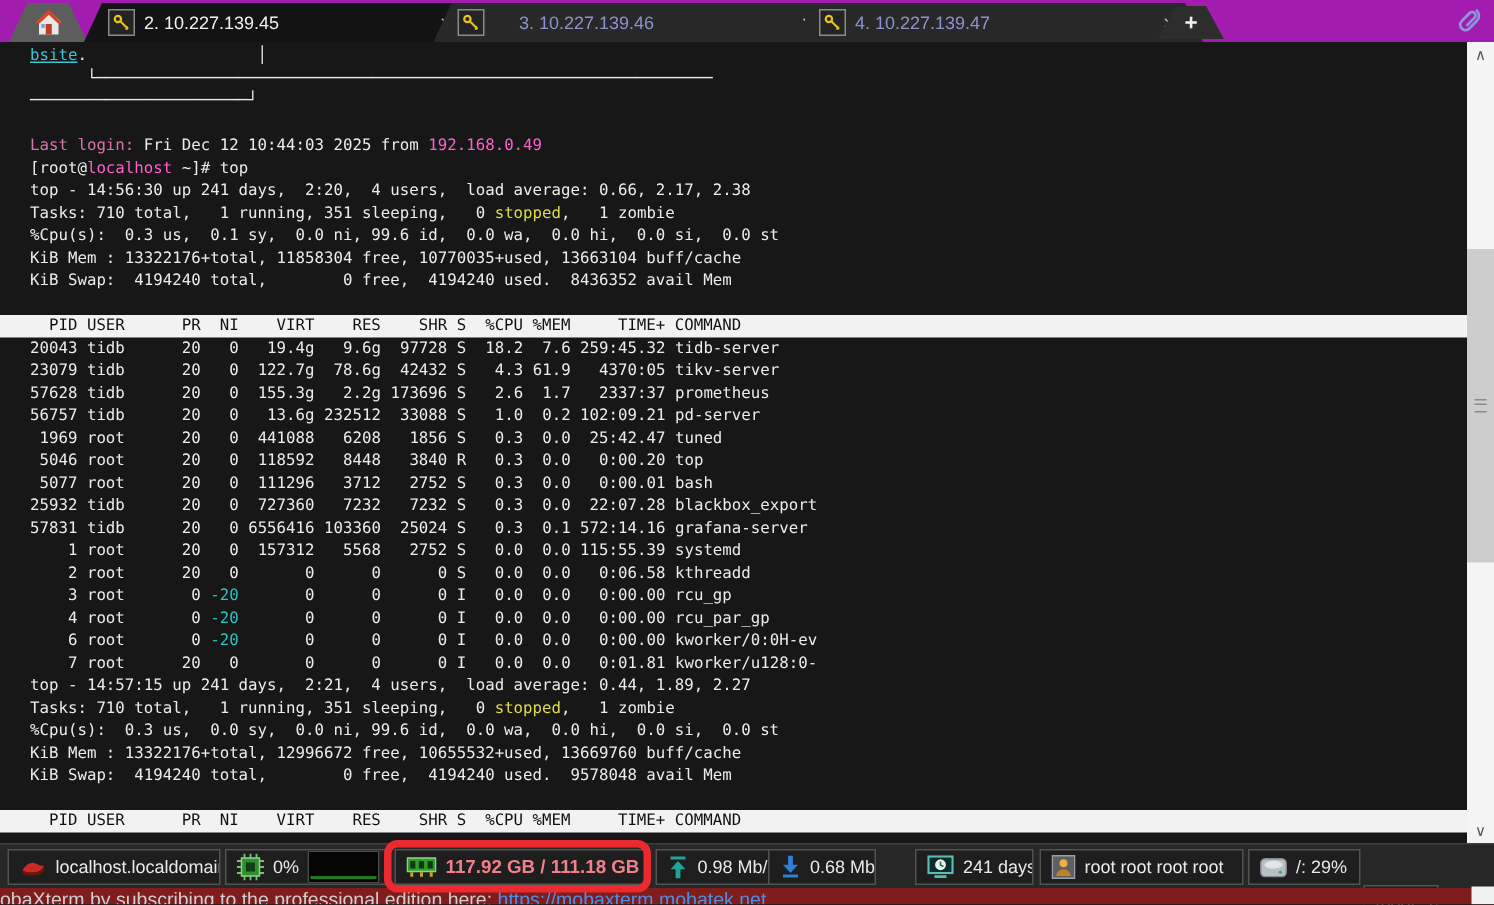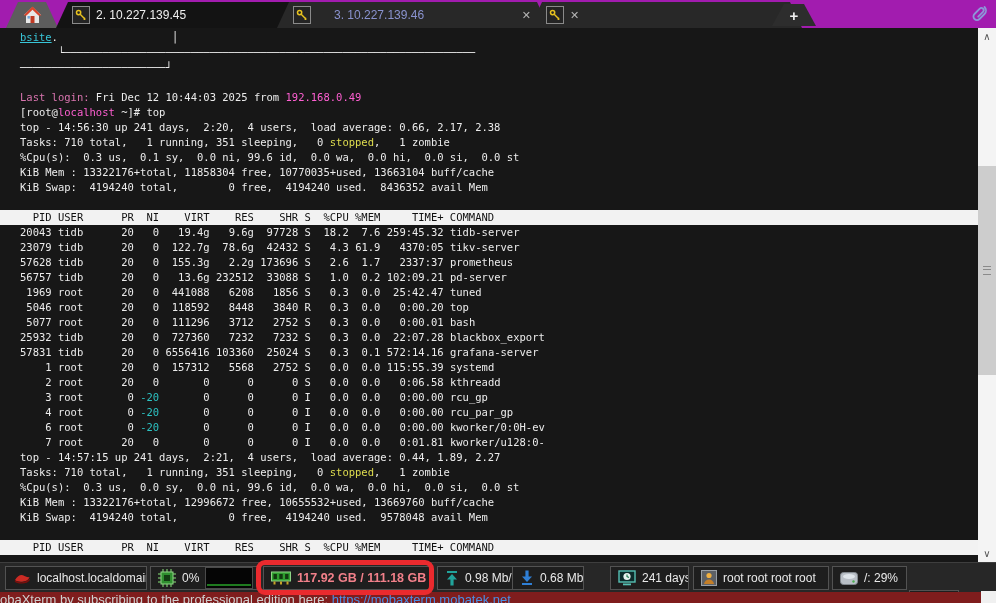--- a/index.html
+++ b/index.html
@@ -7,21 +7,21 @@
        font-family:"Liberation Sans",sans-serif;}
   
   .tabbar{position:absolute;left:0;top:0;width:996px;height:28px;background:#a21caf;}
   .tab{position:absolute;top:2px;height:26px;display:flex;align-items:center;
        clip-path:polygon(12px 0,calc(100% - 12px) 0,100% 100%,0 100%);}
   .tab-home{left:6px;width:52px;background:#5d5d5d;filter:drop-shadow(0 0 1px #777);justify-content:center;}
   .tab-session{padding:0 18px 0 16px;gap:6px;}
   .tab-active{background:#131313;filter:drop-shadow(0 0 1px #9a9a9a);}
   .tab-inactive{background:#282828;filter:drop-shadow(0 0 1px #5c5c5c);}
   .tab2{left:56px;width:230px;}
-  .tab3{left:277px;width:238px;gap:23px;}
+  .tab3{left:289px;width:238px;gap:23px;}
   .tab4{left:530px;width:238px;}
   .tab-plus{left:772px;top:4px;width:44px;height:22px;background:#2d2d2d;
             filter:drop-shadow(0 0 1px #888);justify-content:center;}
   .tablabel{font-size:12px;color:#f0f0f0;white-space:nowrap;flex:1;}
   .tab-inactive .tablabel{color:#8a93cf;}
   .tabclose{color:#b5b5b5;font-size:11px;cursor:pointer;}
   .tabclose::before{content:"✕";}
   .keybox{width:16px;height:16px;background:#242424;border:1px solid #8a8a8a;
           display:flex;align-items:center;justify-content:center;flex:0 0 auto;}
   .plusglyph{color:#efefef;font-size:15px;font-weight:bold;line-height:1;}
@@ -116,20 +116,21 @@
       <span class="tabclose"></span>
     </div>
 
     <div class="tab tab-session tab-inactive tab4">
       <span class="keybox">
         <svg width="12" height="12" viewBox="0 0 12 12">
           <circle cx="3.6" cy="3.6" r="2.1" fill="none" stroke="#e7c21f" stroke-width="1.5"></circle>
           <path d="M5.2 5.2 L10.4 10.4 M8.6 10.2 L10.2 10.2 M9.4 8.4 L9.4 10.2" stroke="#e7c21f" stroke-width="1.4" fill="none"></path>
         </svg>
       </span>
+      <span class="tablabel">4. 10.227.139.47</span>
       <span class="tabclose"></span>
     </div>
 
     <div class="tab tab-plus">
       <span class="plusglyph">+</span>
     </div>
 
     <span class="clip">
       <svg width="24" height="26" viewBox="0 0 24 26">
         <path d="M15.5 6 C17.5 8 17.5 11 15.5 13 L10.5 18 C9.1 19.4 6.9 19.4 5.5 18 C4.1 16.6 4.1 14.4 5.5 13 L10.8 7.7 C11.7 6.8 13.1 6.8 14 7.7 C14.9 8.6 14.9 10 14 10.9 L9.2 15.7" fill="none" stroke="#8d97d8" stroke-width="1.8" stroke-linecap="round"></path>

